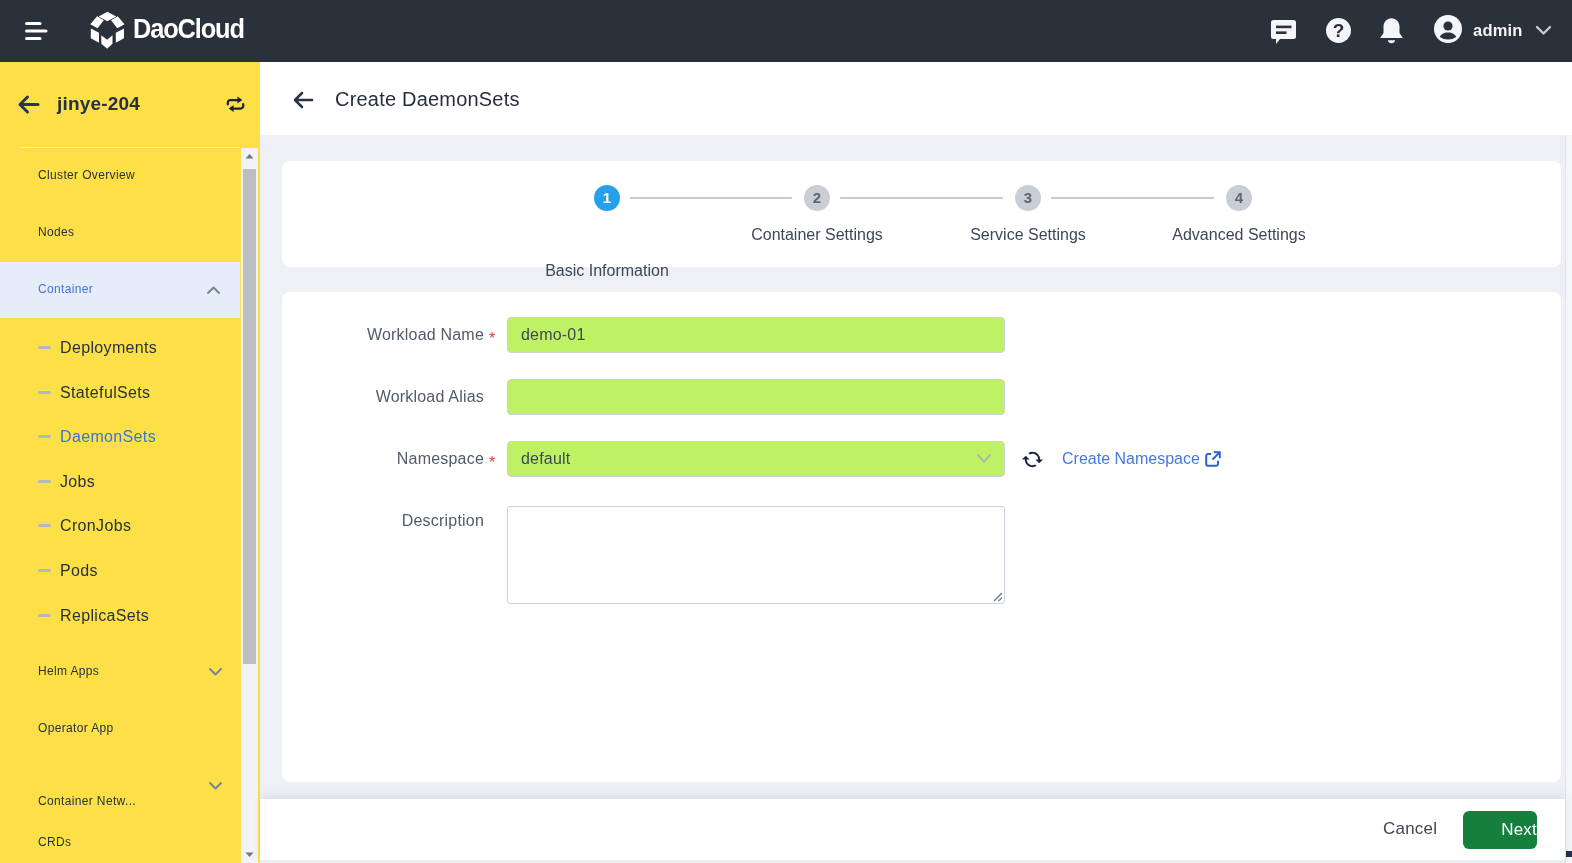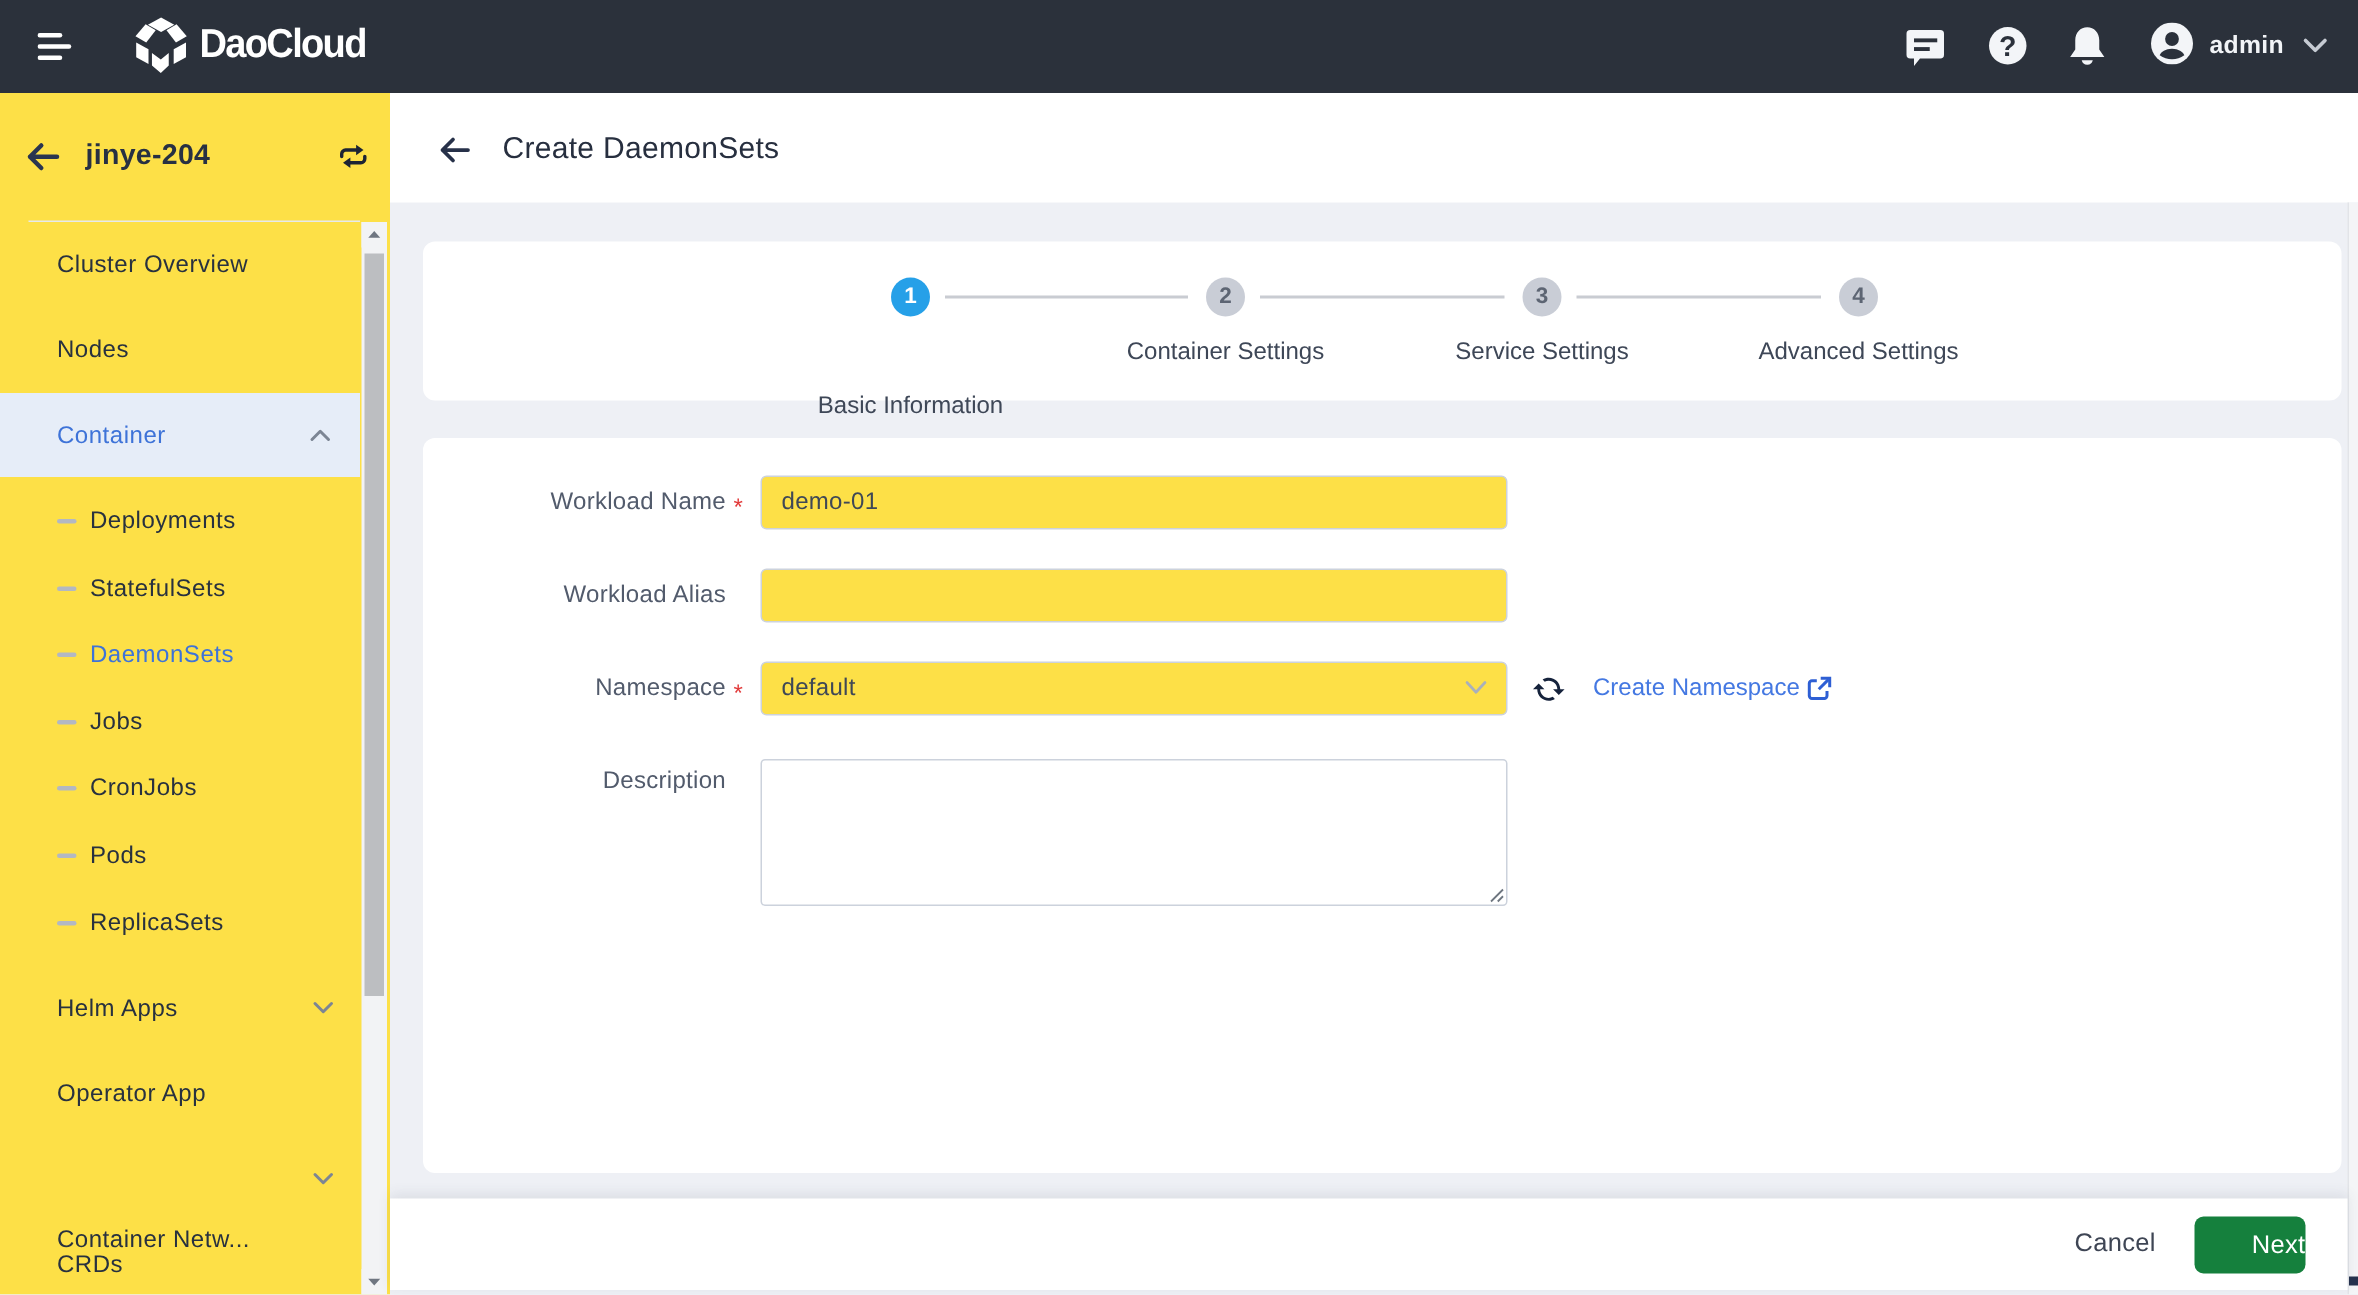--- a/index.html
+++ b/index.html
@@ -9,21 +9,21 @@
 
 
 #topbar { position:absolute; left:0; top:0; width:1572px; height:62px; background:#2b313b; }
 #logo-text { position:absolute; left:133px; top:14px; color:#fff; font-size:27px; font-weight:bold; letter-spacing:-1.2px; transform:scaleX(0.94); transform-origin:0 0; }
 #admin-text { position:absolute; left:1473px; top:21px; color:#f2f4f7; font-size:16.5px; font-weight:700; letter-spacing:0.2px; }
 
 
 #sidebar { position:absolute; left:0; top:62px; width:260px; height:801px; background:#fde047; }
 #side-title { position:absolute; left:57px; top:31px; font-size:19px; font-weight:600; color:#273043; letter-spacing:0.2px; }
 #side-divider { position:absolute; left:19px; top:85px; width:221px; height:1px; background:#e6e9ee; }
-.mi { position:absolute; left:38px; font-size:16px; color:#28313f; letter-spacing:0.35px; }
+.mi { position:absolute; left:38px; font-size:12px; color:#28313f; letter-spacing:0.35px; }
 .mi-sub { position:absolute; left:60px; font-size:16px; color:#28313f; letter-spacing:0.35px; }
 .dash { position:absolute; left:38px; width:13px; height:3px; border-radius:2px; background:#b3b8c2; }
 #wl-hl { position:absolute; left:0; top:200px; width:240px; height:56px; background:#e6edf8; }
 .blue-item { color:#3e73d8 !important; }
 .side-chev { position:absolute; }
 
 
 #sbar { position:absolute; left:241px; top:86px; width:17px; height:715px; background:#f2f3f5; }
 #sbar-up { position:absolute; left:241px; top:86px; width:17px; height:17px; background:#f2f3f5; }
 #sbar-dn { position:absolute; left:241px; top:784px; width:17px; height:17px; background:#f2f3f5; }
@@ -40,21 +40,21 @@
 .stepc { position:absolute; top:24px; width:26px; height:26px; border-radius:50%; text-align:center; line-height:26px; font-size:15px; font-weight:bold; }
 .stepc.active { background:#26a0e8; color:#fff; }
 .stepc.idle { background:#c9cdd6; color:#5d6573; }
 .stepline { position:absolute; top:36px; height:2px; background:#c9ccd2; }
 .steplab { position:absolute; top:65px; font-size:16px; color:#3e4757; text-align:center; width:200px; }
 
 
 #formcard { position:absolute; left:282px; top:292px; width:1279px; height:490px; background:#fff; border-radius:8px; }
 .flabel { position:absolute; font-size:16px; color:#525b6c; text-align:right; width:160px; letter-spacing:0.2px; }
 .req { position:absolute; color:#e23b3b; font-size:16px; }
-.finput { position:absolute; left:507px; width:498px; height:36px; background:#fde047; border:1px solid #ccd2dc; border-radius:4px; font-size:16px; color:#3f4856; line-height:34px; padding-left:13px; letter-spacing:0.2px; }
+.finput { position:absolute; left:507px; width:498px; height:36px; background:#bef264; border:1px solid #ccd2dc; border-radius:4px; font-size:16px; color:#3f4856; line-height:34px; padding-left:13px; letter-spacing:0.2px; }
 #desc-ta { position:absolute; left:507px; top:506px; width:498px; height:98px; border:1px solid #ccd2dc; border-radius:3px; background:#fff; }
 #ns-link { position:absolute; left:1062px; top:450px; font-size:16px; color:#4478e2; }
 
 
 #botbar { position:absolute; left:260px; top:799px; width:1305px; height:61px; background:#fff; box-shadow:0 -3px 8px rgba(60,70,90,0.10); }
 #cancel { position:absolute; left:1383px; top:819px; font-size:17px; color:#3e4554; letter-spacing:0.2px; }
 #nextbtn { position:absolute; left:1463px; top:811px; width:74px; height:38px; background:#15803d; border-radius:6px; color:#fff; font-size:17px; text-align:right; line-height:38px; letter-spacing:0.2px; }
 </style>
 </head>
 <body>
@@ -140,21 +140,21 @@
   <div class="dash" style="top:507px;"></div>
   <div class="mi-sub" style="top:500px;">Pods</div>
   <div class="dash" style="top:552px;"></div>
   <div class="mi-sub" style="top:545px;">ReplicaSets</div>
 
   <div class="mi" style="top:602px;">Helm Apps</div>
   <svg class="side-chev" style="left:208px;top:605px;" width="15" height="10" viewBox="0 0 15 10">
     <path d="M2 2 L7.5 7.5 L13 2" stroke="#7c8594" stroke-width="2" fill="none" stroke-linecap="round" stroke-linejoin="round"></path>
   </svg>
   <div class="mi" style="top:659px;">Operator App</div>
-  <div class="mi" style="top:756px;">Container Netw...</div>
+  <div class="mi" style="top:732px;">Container Netw...</div>
   <svg class="side-chev" style="left:208px;top:719px;" width="15" height="10" viewBox="0 0 15 10">
     <path d="M2 2 L7.5 7.5 L13 2" stroke="#7c8594" stroke-width="2" fill="none" stroke-linecap="round" stroke-linejoin="round"></path>
   </svg>
   <div class="mi" style="top:773px;">CRDs</div>
 
   <div id="sbar"></div>
   <div id="sbar-thumb"></div>
   <div id="sbar-up"><svg width="17" height="17" viewBox="0 0 17 17">
         <path d="M4.5 10.5 L8.5 6 L12.5 10.5 Z" fill="#6f7681"></path>
       </svg></div>

